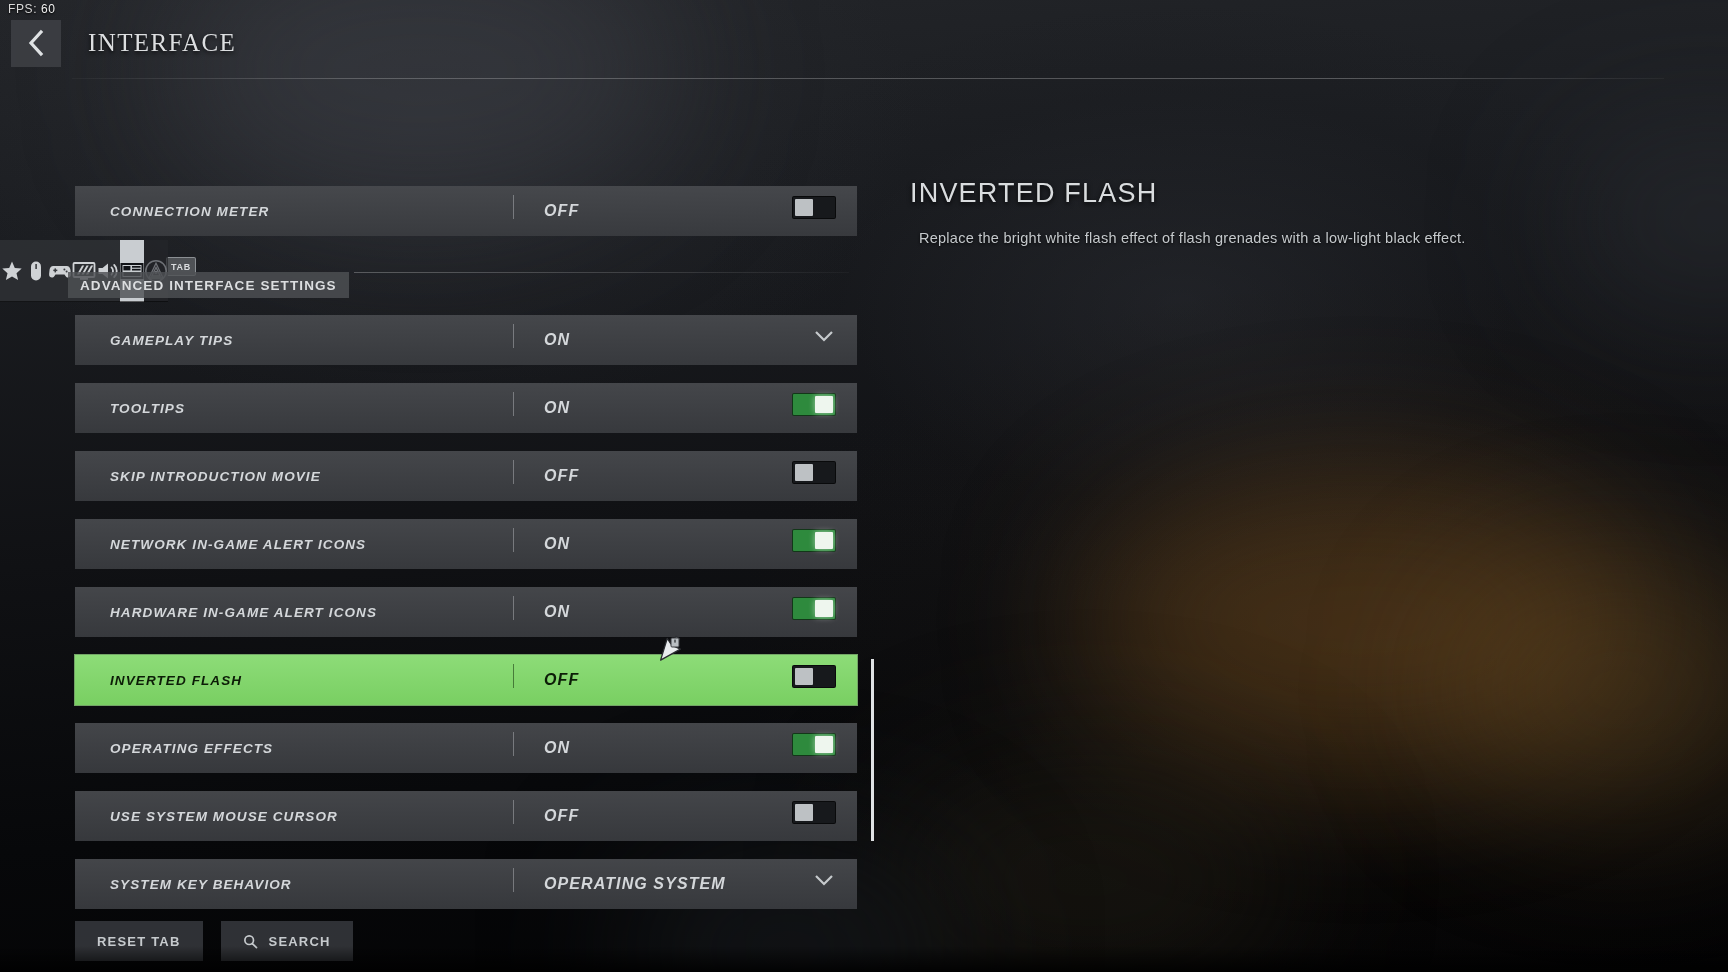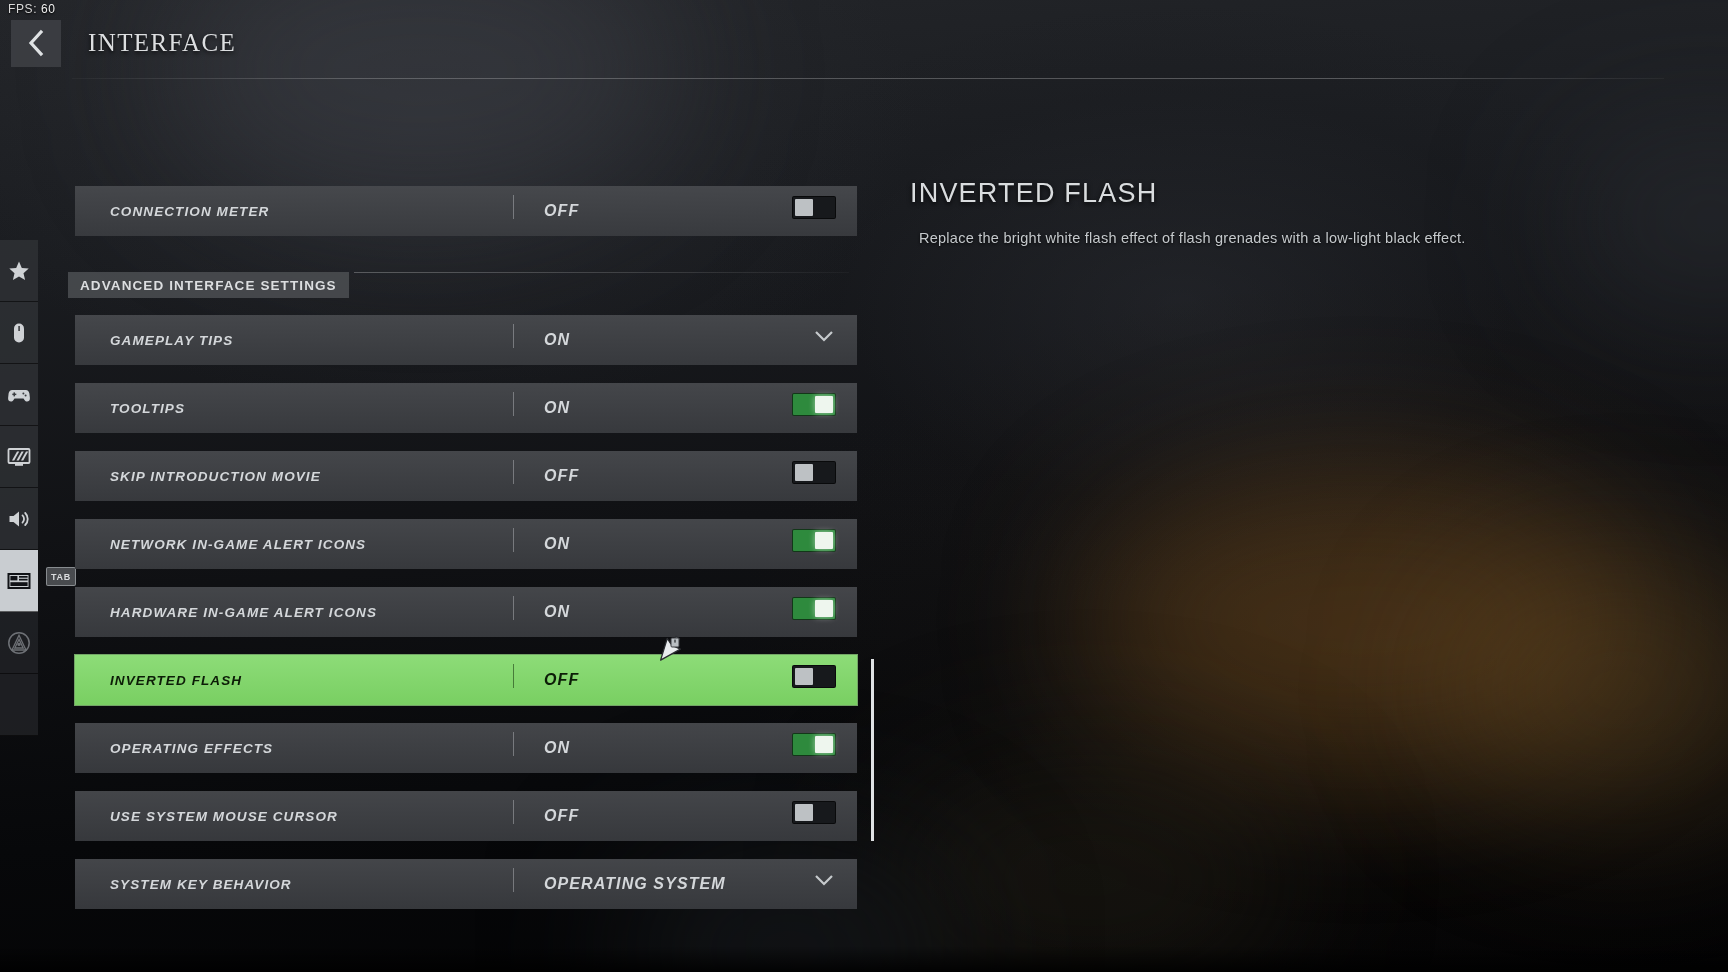--- a/index.html
+++ b/index.html
@@ -65,21 +65,21 @@
   }
   .header-rule {
     position: absolute; left: 72px; top: 78px; width: 1592px; height: 1px;
     background: linear-gradient(90deg, rgba(255,255,255,0.03) 0%, rgba(255,255,255,0.22) 18%, rgba(255,255,255,0.26) 80%, rgba(255,255,255,0.04) 100%);
   }
 
   
   .sidebar {
     position: absolute; left: 0; top: 240px;
     width: 38px;
-    display: flex; flex-direction: column;
+    display: flex; flex-direction: row;
   }
   .side-item {
     width: 38px; height: 62px;
     background: rgba(48,50,54,0.80);
     border-bottom: 1px solid rgba(0,0,0,0.55);
     display: flex; align-items: center; justify-content: center;
     cursor: pointer;
     position: relative;
   }
   .side-item.dim { background: rgba(36,38,42,0.72); }
@@ -437,20 +437,32 @@
 
   </div>
 
   <div class="list-scroll"></div>
 
   <div class="detail">
     <div class="detail-title">INVERTED FLASH</div>
     <div class="detail-desc">Replace the bright white flash effect of flash grenades with a low-light black effect.</div>
   </div>
 
+  <div class="footer">
+    <div class="foot-btn">
+      <span>RESET TAB</span>
+    </div>
+    <div class="foot-btn">
+      <svg viewBox="0 0 16 16">
+        <circle cx="6.6" cy="6.6" r="4.6"></circle>
+        <line x1="10" y1="10.2" x2="14.4" y2="14.6" stroke-linecap="round"></line>
+      </svg>
+      <span>SEARCH</span>
+    </div>
+  </div>
 
   <div class="cursor">
     <svg viewBox="0 0 34 34">
       <path d="M22 4 L6 20 L12.6 21 L9.6 29.6 L13.6 31 L16.6 22.4 L21.6 26.6 Z" fill="#e9ecee" stroke="#2a2c30" stroke-width="1.3" stroke-linejoin="round" transform="rotate(196 17 17)"></path>
       <rect x="19" y="6" width="8" height="9" rx="1" fill="#b9bec2" stroke="#3a3d41" stroke-width="1"></rect>
       <rect x="22.3" y="7.6" width="1.4" height="3" fill="#3a3d41"></rect>
     </svg>
   </div>
 
   <div class="bottom-fade"></div>

